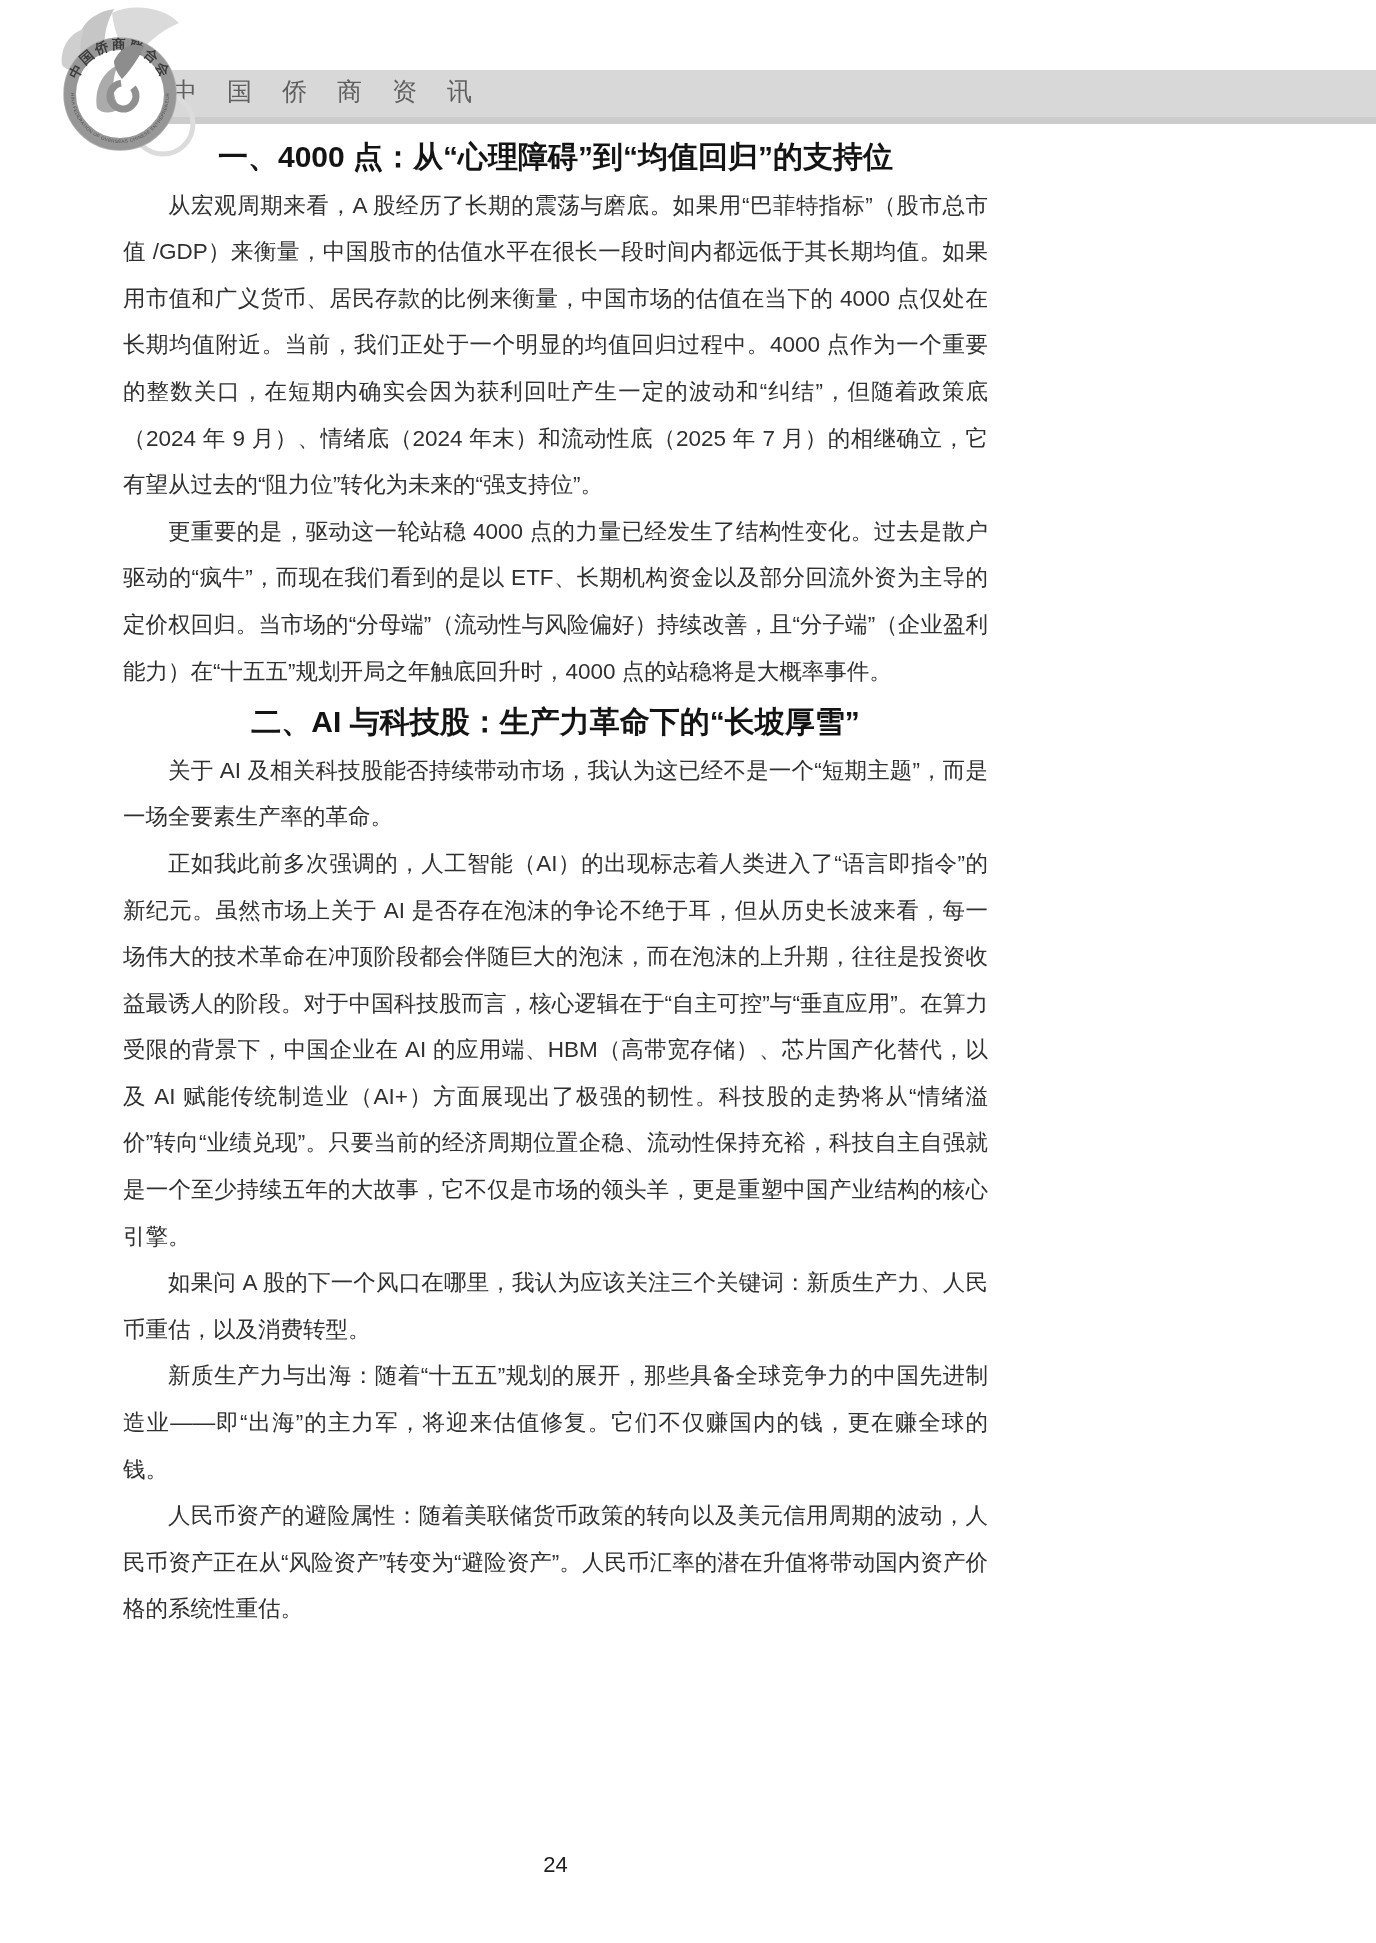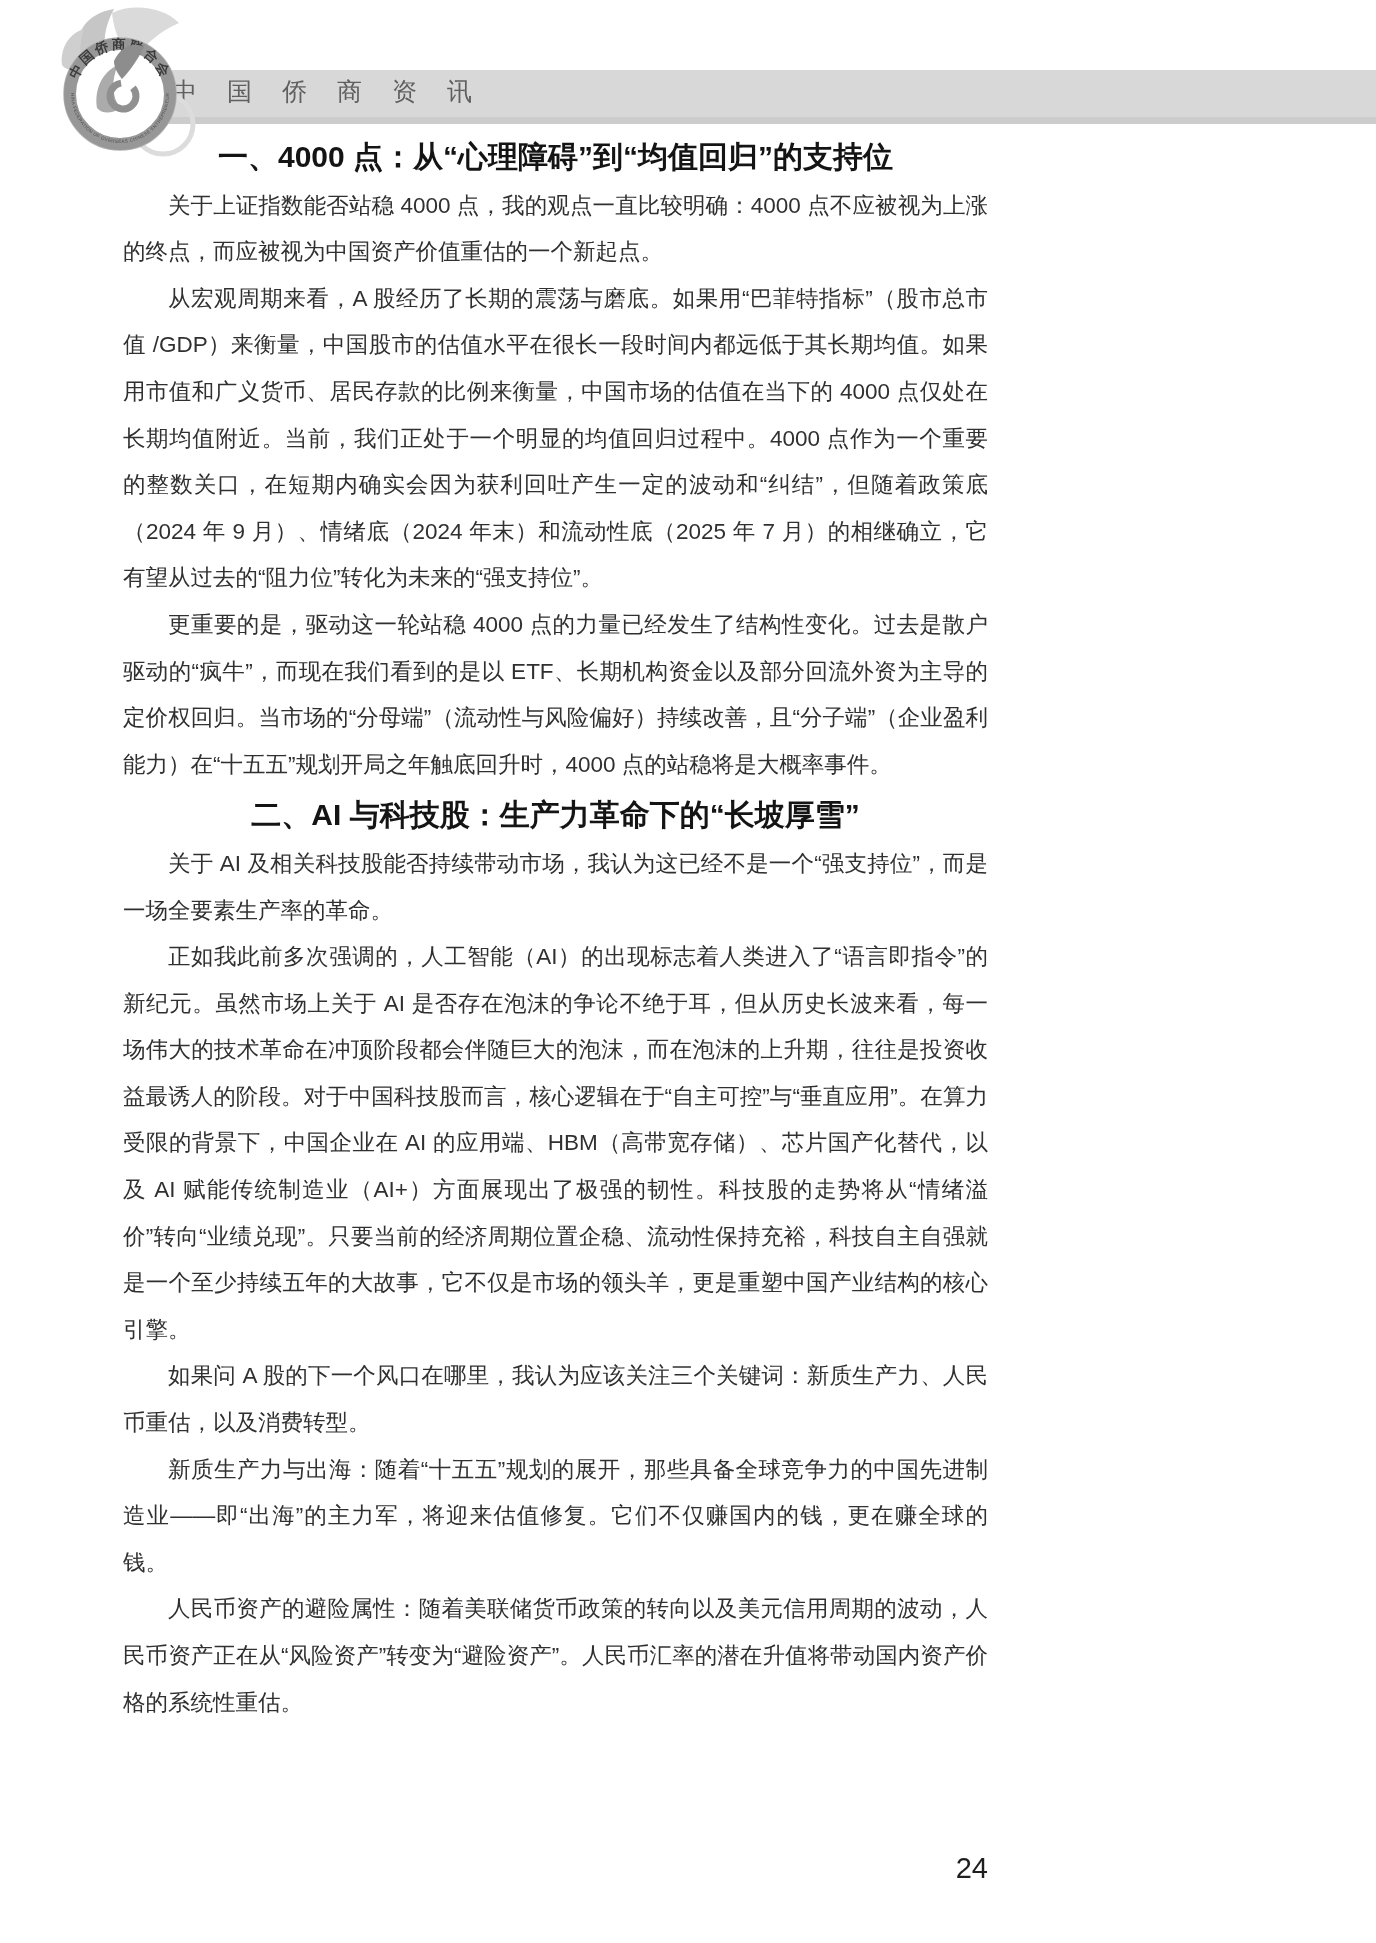--- a/index.html
+++ b/index.html
@@ -34,21 +34,21 @@
   .section-heading{
     font-size:30px;font-weight:bold;color:#141414;
     text-align:center;line-height:46.6px;margin:4px 0 2px 0;
   }
   .content p{
     margin:0;text-indent:2em;text-align:justify;
   }
   
   .page-number{
     position:absolute;left:123px;width:865px;top:1852px;
-    text-align:right;font-size:29px;color:#1f1f1f;
+    text-align:center;font-size:22px;color:#1f1f1f;
   }
 </style>
 </head>
 <body>
 
 <div class="page">
 
   <div class="banner-bar">
     <div class="banner-title">中国侨商资讯</div>
   </div>
@@ -83,26 +83,25 @@
         <path d="M45,103 C42,82 52,66 66,60 C59,75 60,92 68,103 C60,109 50,109 45,103 Z" fill="#ababab"></path>
         <path d="M62,56 C68,42 82,36 92,42 C86,54 78,66 70,74 C65,68 62,62 62,56 Z" fill="#8d8d8d"></path>
         <circle cx="71" cy="91" r="13" fill="none" stroke="#909090" stroke-width="7" stroke-dasharray="68 14" transform="rotate(-40 71 91)"></circle>
       </g>
     </svg>
   </div>
 
   <div class="content">
 
     <div class="section-heading">一、4000 点：从“心理障碍”到“均值回归”的支持位</div>
-    <p>关于上证指数能否站稳 4000 点，我的观点一直比较明确：4000 点不应被视为上涨的终点，而应被视为中国资产价值重估的一个新起点。</p>
     <p>从宏观周期来看，A 股经历了长期的震荡与磨底。如果用“巴菲特指标”（股市总市值 /GDP）来衡量，中国股市的估值水平在很长一段时间内都远低于其长期均值。如果用市值和广义货币、居民存款的比例来衡量，中国市场的估值在当下的 4000 点仅处在长期均值附近。当前，我们正处于一个明显的均值回归过程中。4000 点作为一个重要的整数关口，在短期内确实会因为获利回吐产生一定的波动和“纠结”，但随着政策底（2024 年 9 月）、情绪底（2024 年末）和流动性底（2025 年 7 月）的相继确立，它有望从过去的“阻力位”转化为未来的“强支持位”。</p>
     <p>更重要的是，驱动这一轮站稳 4000 点的力量已经发生了结构性变化。过去是散户驱动的“疯牛”，而现在我们看到的是以 ETF、长期机构资金以及部分回流外资为主导的定价权回归。当市场的“分母端”（流动性与风险偏好）持续改善，且“分子端”（企业盈利能力）在“十五五”规划开局之年触底回升时，4000 点的站稳将是大概率事件。</p>
 
     <div class="section-heading">二、AI 与科技股：生产力革命下的“长坡厚雪”</div>
-    <p>关于 AI 及相关科技股能否持续带动市场，我认为这已经不是一个“强支持位”，而是一场全要素生产率的革命。</p>
+    <p>关于 AI 及相关科技股能否持续带动市场，我认为这已经不是一个“短期主题”，而是一场全要素生产率的革命。</p>
     <p>正如我此前多次强调的，人工智能（AI）的出现标志着人类进入了“语言即指令”的新纪元。虽然市场上关于 AI 是否存在泡沫的争论不绝于耳，但从历史长波来看，每一场伟大的技术革命在冲顶阶段都会伴随巨大的泡沫，而在泡沫的上升期，往往是投资收益最诱人的阶段。对于中国科技股而言，核心逻辑在于“自主可控”与“垂直应用”。在算力受限的背景下，中国企业在 AI 的应用端、HBM（高带宽存储）、芯片国产化替代，以及 AI 赋能传统制造业（AI+）方面展现出了极强的韧性。科技股的走势将从“情绪溢价”转向“业绩兑现”。只要当前的经济周期位置企稳、流动性保持充裕，科技自主自强就是一个至少持续五年的大故事，它不仅是市场的领头羊，更是重塑中国产业结构的核心引擎。</p>
 
     <p>如果问 A 股的下一个风口在哪里，我认为应该关注三个关键词：新质生产力、人民币重估，以及消费转型。</p>
     <p>新质生产力与出海：随着“十五五”规划的展开，那些具备全球竞争力的中国先进制造业——即“出海”的主力军，将迎来估值修复。它们不仅赚国内的钱，更在赚全球的钱。</p>
     <p>人民币资产的避险属性：随着美联储货币政策的转向以及美元信用周期的波动，人民币资产正在从“风险资产”转变为“避险资产”。人民币汇率的潜在升值将带动国内资产价格的系统性重估。</p>
 
   </div>
 
   <div class="page-number">24</div>
 

